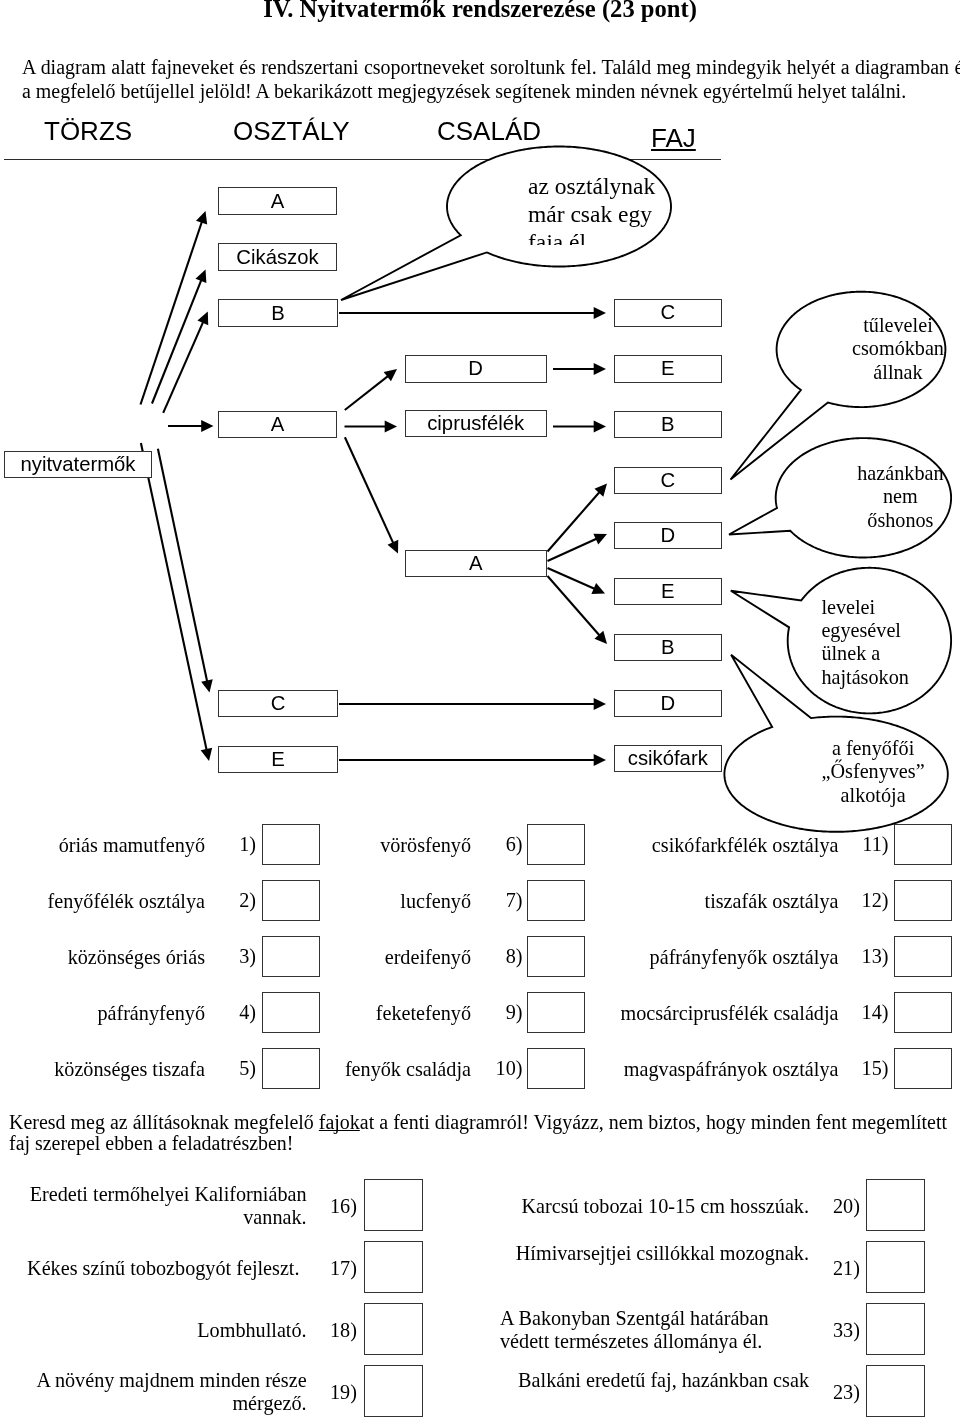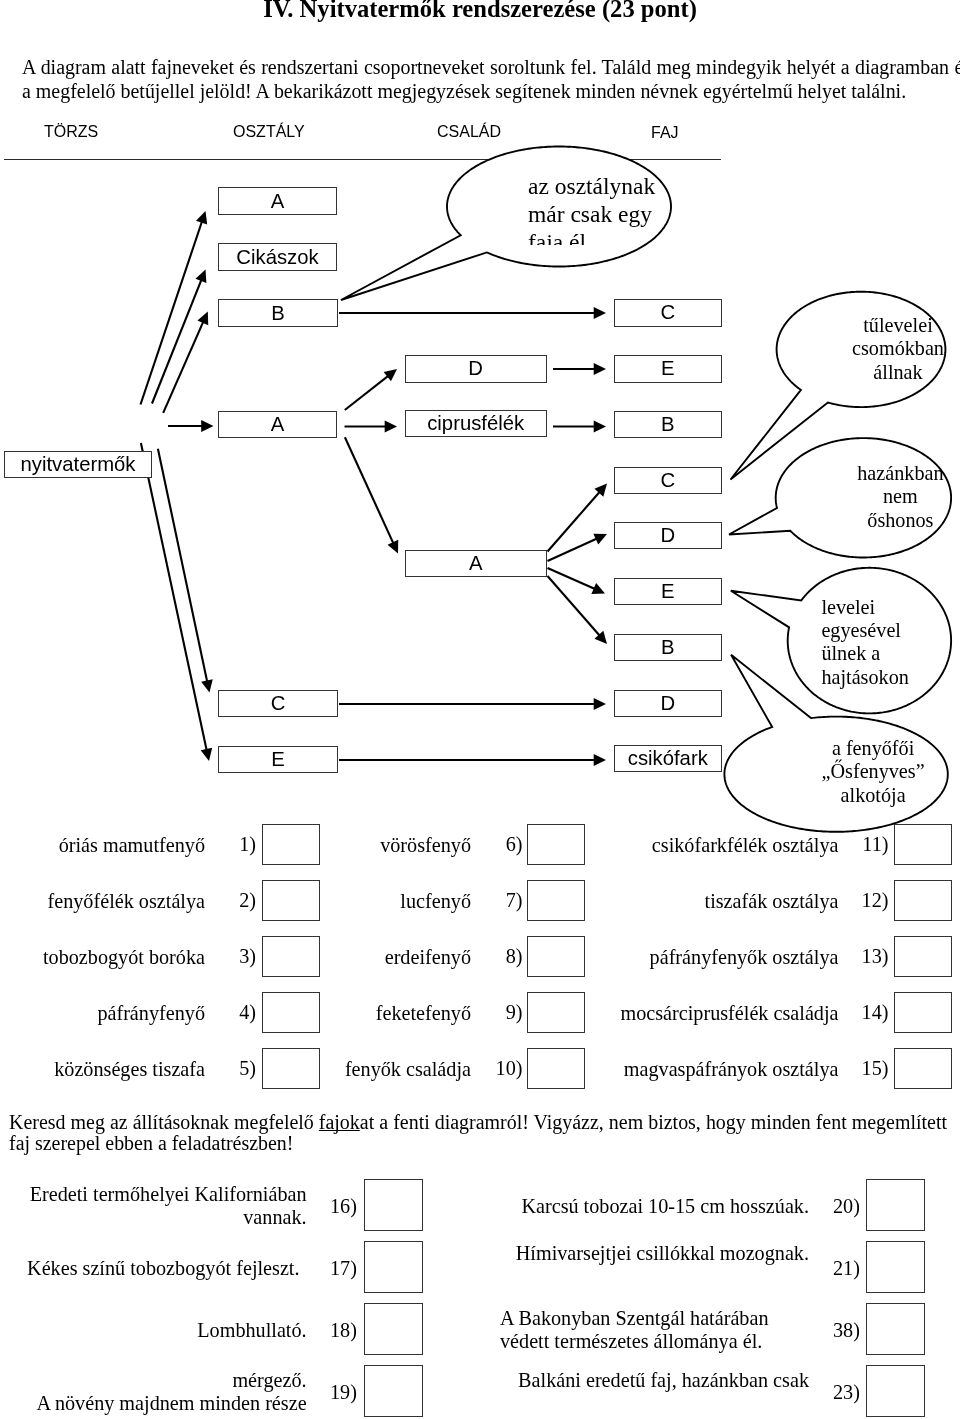--- a/index.html
+++ b/index.html
@@ -6,21 +6,21 @@
   html,body{margin:0;padding:0;}
   body{width:960px;height:1419px;background:#fff;color:#000;
        font-family:"Liberation Serif",serif;position:relative;overflow:hidden;}
   
   #page-title{position:absolute;left:0;top:-5px;width:960px;text-align:center;margin:0;
       font-family:"Liberation Serif",serif;font-weight:bold;font-size:24.6px;line-height:28px;}
   #intro{position:absolute;left:10px;top:44px;width:949px;font-size:19.95px;line-height:23.8px;
       text-align:justify;margin:12px;}
   
   #diagram{position:absolute;left:0;top:0;width:960px;height:850px;}
-  .colhdr{position:absolute;font-family:"Liberation Sans",sans-serif;font-size:16px;
+  .colhdr{position:absolute;font-family:"Liberation Sans",sans-serif;font-size:26px;
       line-height:19.5px;white-space:nowrap;}
   .ruler{position:absolute;left:4px;top:158.6px;width:717px;height:0;border-top:1.5px solid #2b2b2b;}
   .nbox{position:absolute;border:1.5px solid #333;box-sizing:border-box;
       font-family:"Liberation Sans",sans-serif;font-size:20.3px;
       display:flex;align-items:center;justify-content:center;background:#fff;z-index:3;}
   .bubtxt{position:absolute;font-family:"Liberation Serif",serif;font-size:20.2px;
       line-height:25px;text-align:center;z-index:4;overflow:hidden;margin-left:37px;}
   
   #answers{position:absolute;left:0;top:815px;width:960px;}
   .arow{position:relative;height:56px;}
@@ -41,21 +41,21 @@
 
 <h1 id="page-title">IV. Nyitvatermők rendszerezése (23 pont)</h1>
 <p id="intro">A diagram alatt fajneveket és rendszertani csoportneveket soroltunk fel.  Találd meg mindegyik helyét a diagramban és a megfelelő betűjellel jelöld! A bekarikázott megjegyzések segítenek minden névnek egyértelmű helyet találni.</p>
 
 <div id="diagram">
   <div class="ruler"></div>
   <div id="col-headers">
       <div class="colhdr" style="left: 44px; top: 121.7px;">TÖRZS</div>
       <div class="colhdr" style="left: 233px; top: 121.7px;">OSZTÁLY</div>
       <div class="colhdr" style="left: 437px; top: 121.7px;">CSALÁD</div>
-      <div class="colhdr" style="left: 651px; top: 123px;">FAJ</div>
+      <div class="colhdr" style="left: 651px; top: 129px; text-decoration: underline;">FAJ</div>
     </div>
   <svg id="connectors" width="960" height="850" style="position:absolute;left:0;top:0;z-index:1">
       <g>
         <line x1="140.5" y1="404.5" x2="202.2201561932396" y2="220.76384271704822" stroke="#000" stroke-width="2.1"></line>
         <polygon points="205.5,211 207.1761740978089,224.53847998830867 195.9904125384721,220.78098902522396" fill="#000"></polygon>
       </g>
       <g>
         <line x1="152" y1="403.5" x2="201.68083082038345" y2="279.0657695339929" stroke="#000" stroke-width="2.1"></line>
         <polygon points="205.5,269.5 206.41866595546352,283.1108799444515 195.45982318836488,278.73552107848303" fill="#000"></polygon>
       </g>
@@ -199,21 +199,21 @@
       <span class="anum" style="right: 704px; top: 18.1px;">2)</span>
       <div class="abox" style="left: 262px; top: 8.6px; width: 58px; height: 41px;"></div>
       <span class="alab" style="right: 489px; top: 18.6px;">lucfenyő</span>
       <span class="anum" style="right: 437.5px; top: 18.1px;">7)</span>
       <div class="abox" style="left: 527px; top: 8.6px; width: 58px; height: 41px;"></div>
       <span class="alab" style="right: 121.5px; top: 18.6px;">tiszafák osztálya</span>
       <span class="anum" style="right: 71.5px; top: 18.1px;">12)</span>
       <div class="abox" style="left: 894px; top: 8.6px; width: 58px; height: 41px;"></div>
     </div>
     <div class="arow">
-      <span class="alab" style="right: 755px; top: 18.6px;">tobozbogyót boróka</span>
+      <span class="alab" style="right: 755px; top: 18.6px;">közönséges óriás</span>
       <span class="anum" style="right: 704px; top: 18.1px;">3)</span>
       <div class="abox" style="left: 262px; top: 8.6px; width: 58px; height: 41px;"></div>
       <span class="alab" style="right: 489px; top: 18.6px;">erdeifenyő</span>
       <span class="anum" style="right: 437.5px; top: 18.1px;">8)</span>
       <div class="abox" style="left: 527px; top: 8.6px; width: 58px; height: 41px;"></div>
       <span class="alab" style="right: 121.5px; top: 18.6px;">páfrányfenyők osztálya</span>
       <span class="anum" style="right: 71.5px; top: 18.1px;">13)</span>
       <div class="abox" style="left: 894px; top: 8.6px; width: 58px; height: 41px;"></div>
     </div>
     <div class="arow">
@@ -253,39 +253,39 @@
       <div>Kékes színű tobozbogyót fejleszt.</div>
     </div>
     <div class="bnum" style="left: 330px; top: 86.5px;">17)</div>
     <div class="bbox" style="left: 364px; top: 71px; width: 59px; height: 52px;"></div>
     <div class="blab" style="left: 20px; width: 286.6px; text-align: right; top: 149.3px;">
       <div>Lombhullató.</div>
     </div>
     <div class="bnum" style="left: 330px; top: 148.5px;">18)</div>
     <div class="bbox" style="left: 364px; top: 133px; width: 59px; height: 52px;"></div>
     <div class="blab" style="left: 20px; width: 286.6px; text-align: right; top: 198.7px;">
+      <div>A növény majdnem minden része</div>
       <div>mérgező.</div>
-      <div>A növény majdnem minden része</div>
     </div>
     <div class="bnum" style="left: 330px; top: 210.5px;">19)</div>
     <div class="bbox" style="left: 364px; top: 195px; width: 59px; height: 52px;"></div>
     <div class="blab" style="left: 500px; width: 309px; text-align: right; top: 25.3px;">
       <div>Karcsú tobozai 10-15 cm hosszúak.</div>
     </div>
     <div class="bnum" style="left: 833px; top: 24.5px;">20)</div>
     <div class="bbox" style="left: 866px; top: 9px; width: 59px; height: 52px;"></div>
     <div class="blab" style="left: 500px; width: 309px; text-align: right; top: 72px;">
       <div>Hímivarsejtjei csillókkal mozognak.</div>
     </div>
     <div class="bnum" style="left: 833px; top: 86.5px;">21)</div>
     <div class="bbox" style="left: 866px; top: 71px; width: 59px; height: 52px;"></div>
     <div class="blab" style="left: 500px; width: 309px; text-align: left; top: 136.7px;">
       <div>A Bakonyban Szentgál határában</div>
       <div>védett természetes állománya él.</div>
     </div>
-    <div class="bnum" style="left: 833px; top: 148.5px;">38)</div>
+    <div class="bnum" style="left: 833px; top: 148.5px;">33)</div>
     <div class="bbox" style="left: 866px; top: 133px; width: 59px; height: 52px;"></div>
     <div class="blab" style="left: 500px; width: 309px; text-align: right; top: 198.7px;">
       <div>Balkáni eredetű faj, hazánkban csak</div>
     </div>
     <div class="bnum" style="left: 833px; top: 210.5px;">23)</div>
     <div class="bbox" style="left: 866px; top: 195px; width: 59px; height: 52px;"></div>
   </div>
 
 </body></html>

